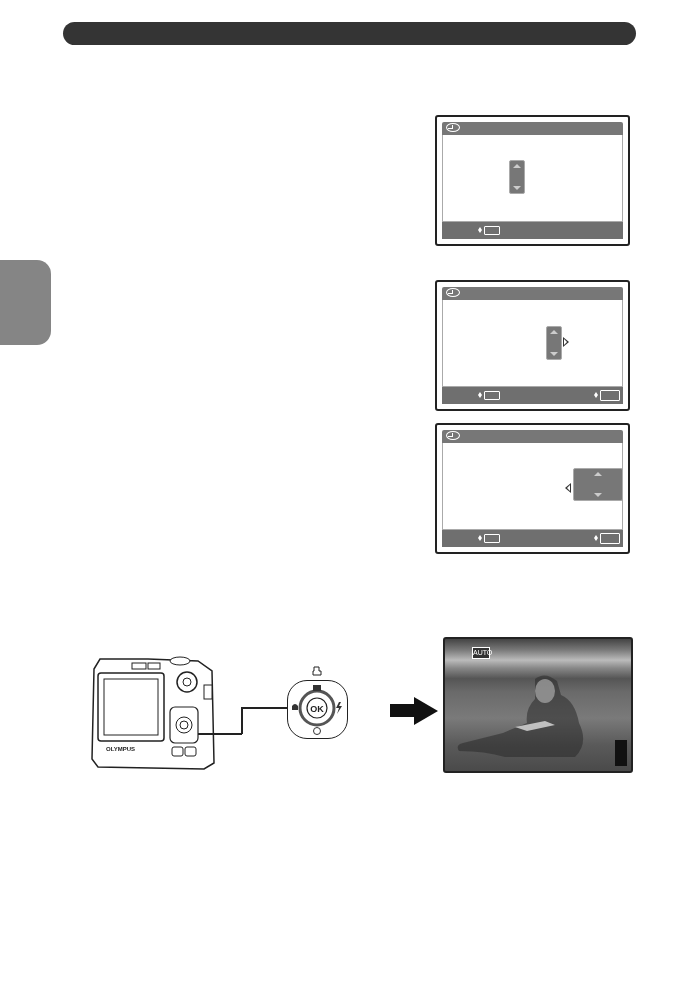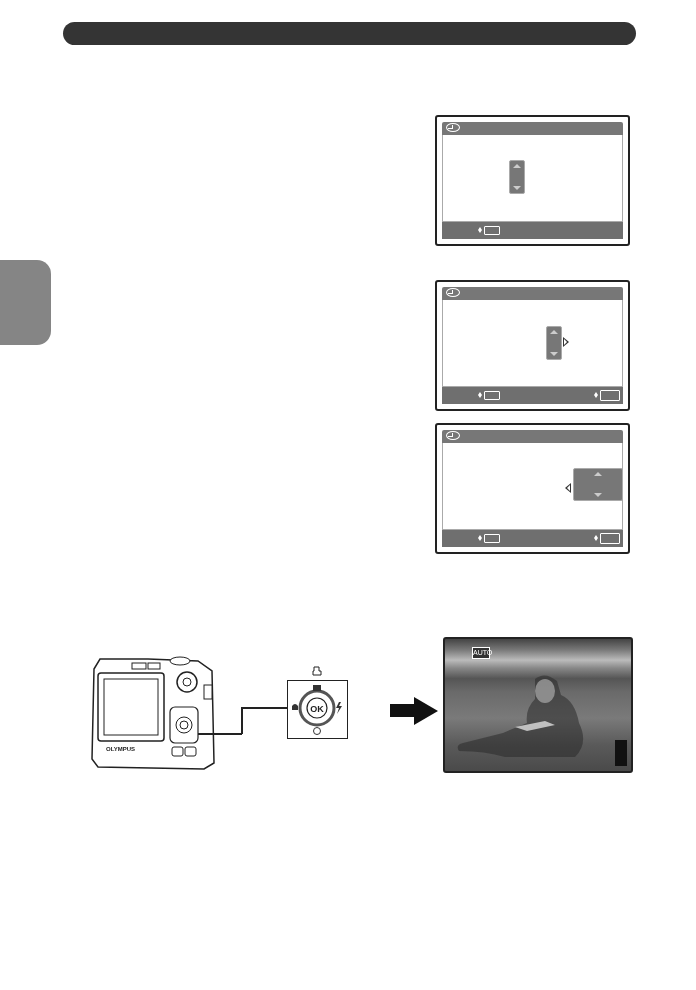--- a/index.html
+++ b/index.html
@@ -18,21 +18,21 @@
   .spinner{position:absolute;background:#777;border:1px solid #aaa;border-radius:2px;}
   .up,.down{position:absolute;left:50%;width:0;height:0;margin-left:-4px;border-left:4px solid transparent;border-right:4px solid transparent;}
   .up{top:3px;border-bottom:4px solid #ccc;}
   .down{bottom:3px;border-top:4px solid #ccc;}
   .tri-r{position:absolute;width:0;height:0;border-top:5px solid transparent;border-bottom:5px solid transparent;border-left:6px solid #333;}
   .tri-r::after{content:"";position:absolute;left:-5px;top:-3px;border-top:3px solid transparent;border-bottom:3px solid transparent;border-left:3.5px solid #fff;}
   .tri-l{position:absolute;width:0;height:0;border-top:5px solid transparent;border-bottom:5px solid transparent;border-right:6px solid #333;}
   .tri-l::after{content:"";position:absolute;left:1.5px;top:-3px;border-top:3px solid transparent;border-bottom:3px solid transparent;border-right:3.5px solid #fff;}
   .camera{position:absolute;left:88px;top:655px;width:128px;height:115px;}
   .connector{position:absolute;background:#222;}
-  .dpad-box{position:absolute;left:287px;top:680px;width:61px;height:59px;border:1.5px solid #222;border-radius:0;box-sizing:border-box;background:#fff;}
+  .dpad-box{position:absolute;left:287px;top:680px;width:61px;height:59px;border:1.5px solid #222;border-radius:20px;box-sizing:border-box;background:#fff;}
   .arrow-shaft{position:absolute;left:390px;top:704px;width:25px;height:13px;background:#111;}
   .arrow-head{position:absolute;left:414px;top:697px;width:0;height:0;border-top:14px solid transparent;border-bottom:14px solid transparent;border-left:24px solid #111;}
   .photo{position:absolute;left:443px;top:637px;width:190px;height:136px;border:2px solid #222;border-radius:3px;box-sizing:border-box;overflow:hidden;
     background:linear-gradient(to bottom,#444 0%,#777 8%,#bbb 16%,#888 22%,#555 30%,#6a6a6a 40%,#7a7a7a 60%,#5a5a5a 80%,#4a4a4a 100%);}
   .badge{position:absolute;left:27px;top:8px;width:16px;height:10px;border:1px solid #fff;background:#333;color:#fff;font-size:7px;line-height:10px;text-align:center;}
   .batt{position:absolute;right:4px;bottom:5px;width:12px;height:26px;background:#111;}
 </style>
 </head>
 <body>
 

